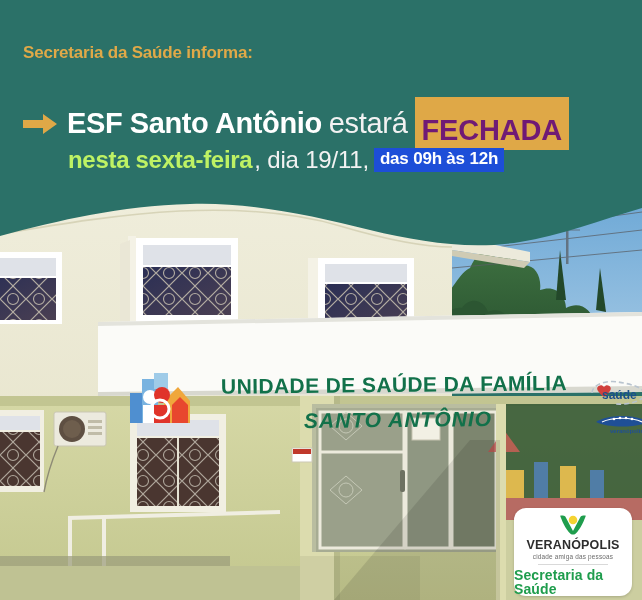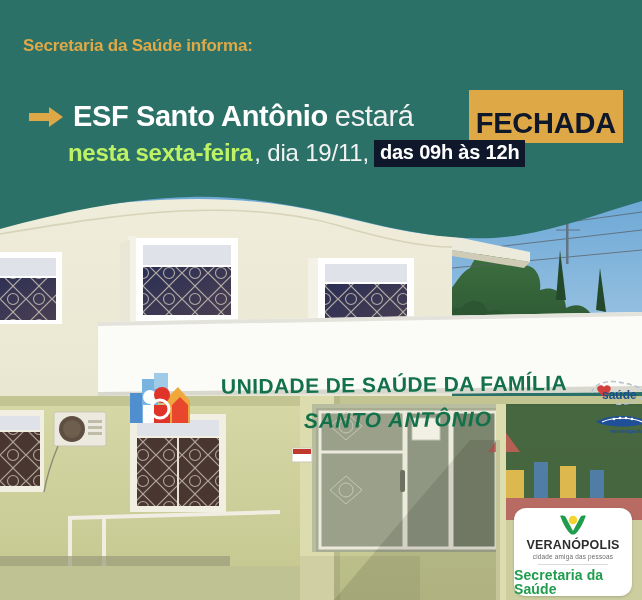--- a/index.html
+++ b/index.html
@@ -8,76 +8,74 @@
 
   .poster{
     position:relative;
     width:642px;height:600px;
     overflow:hidden;
     background:#2b7168;
   }
 
   
   .banner{
-    position:absolute;left:0;top:5px;width:642px;height:240px;
+    position:absolute;left:0;top:12px;width:642px;height:240px;
     background:#2b7168;
     z-index:5;
   }
   .banner-kicker{
     position:absolute;left:23px;top:31px;
     font-size:17px;font-weight:bold;
     color:#e0a948;
     letter-spacing:-0.2px;
     white-space:nowrap;
   }
   .headline{
     position:absolute;left:23px;top:80px;
     width:600px;
     display:flex;align-items:center;
     white-space:nowrap;
-    justify-content:flex-end;
   }
   .arrow-icon{
     flex:0 0 auto;
     width:34px;height:24px;
     margin-right:10px;
     display:block;
   }
   .hl-strong{
     font-size:29px;font-weight:bold;color:#ffffff;
     letter-spacing:-0.4px;
   }
   .hl-light{
     font-size:29px;font-weight:normal;color:#f2f2f2;
     letter-spacing:-0.3px;
     margin:15px 7px;
   }
   .hl-mark{
-    font-size:29px;font-weight:bold;color:#0f172a;
+    font-size:29px;font-weight:bold;color:#701a75;
     background:#dfa847;
     padding:17px 7px 3px 7px;
     letter-spacing:-0.2px;
-    margin-left:48px;
   }
   .subline{
     position:absolute;left:68px;top:134px;
     width:580px;
     display:flex;align-items:center;
     white-space:nowrap;
   }
   .sl-strong{
     font-size:24px;font-weight:bold;color:#bef264;letter-spacing:-0.3px;
   }
   .sl-light{
     font-size:24px;font-weight:normal;color:#f2f2f2;letter-spacing:-0.2px;
     margin:0 5px 0 2px;
   }
   .sl-mark{
-    font-size:20px;font-weight:bold;color:#ffffff;
-    background:#0f172a;
+    font-size:17px;font-weight:bold;color:#ffffff;
+    background:#1d4ed8;
     padding:1px 6px 3px 6px;letter-spacing:-0.2px;
   }
 
   
   .photo{
     position:absolute;left:0;top:0;width:642px;height:600px;
     z-index:1;
     overflow:hidden;
   }
   .photo svg{display:block;width:642px;height:600px;}

